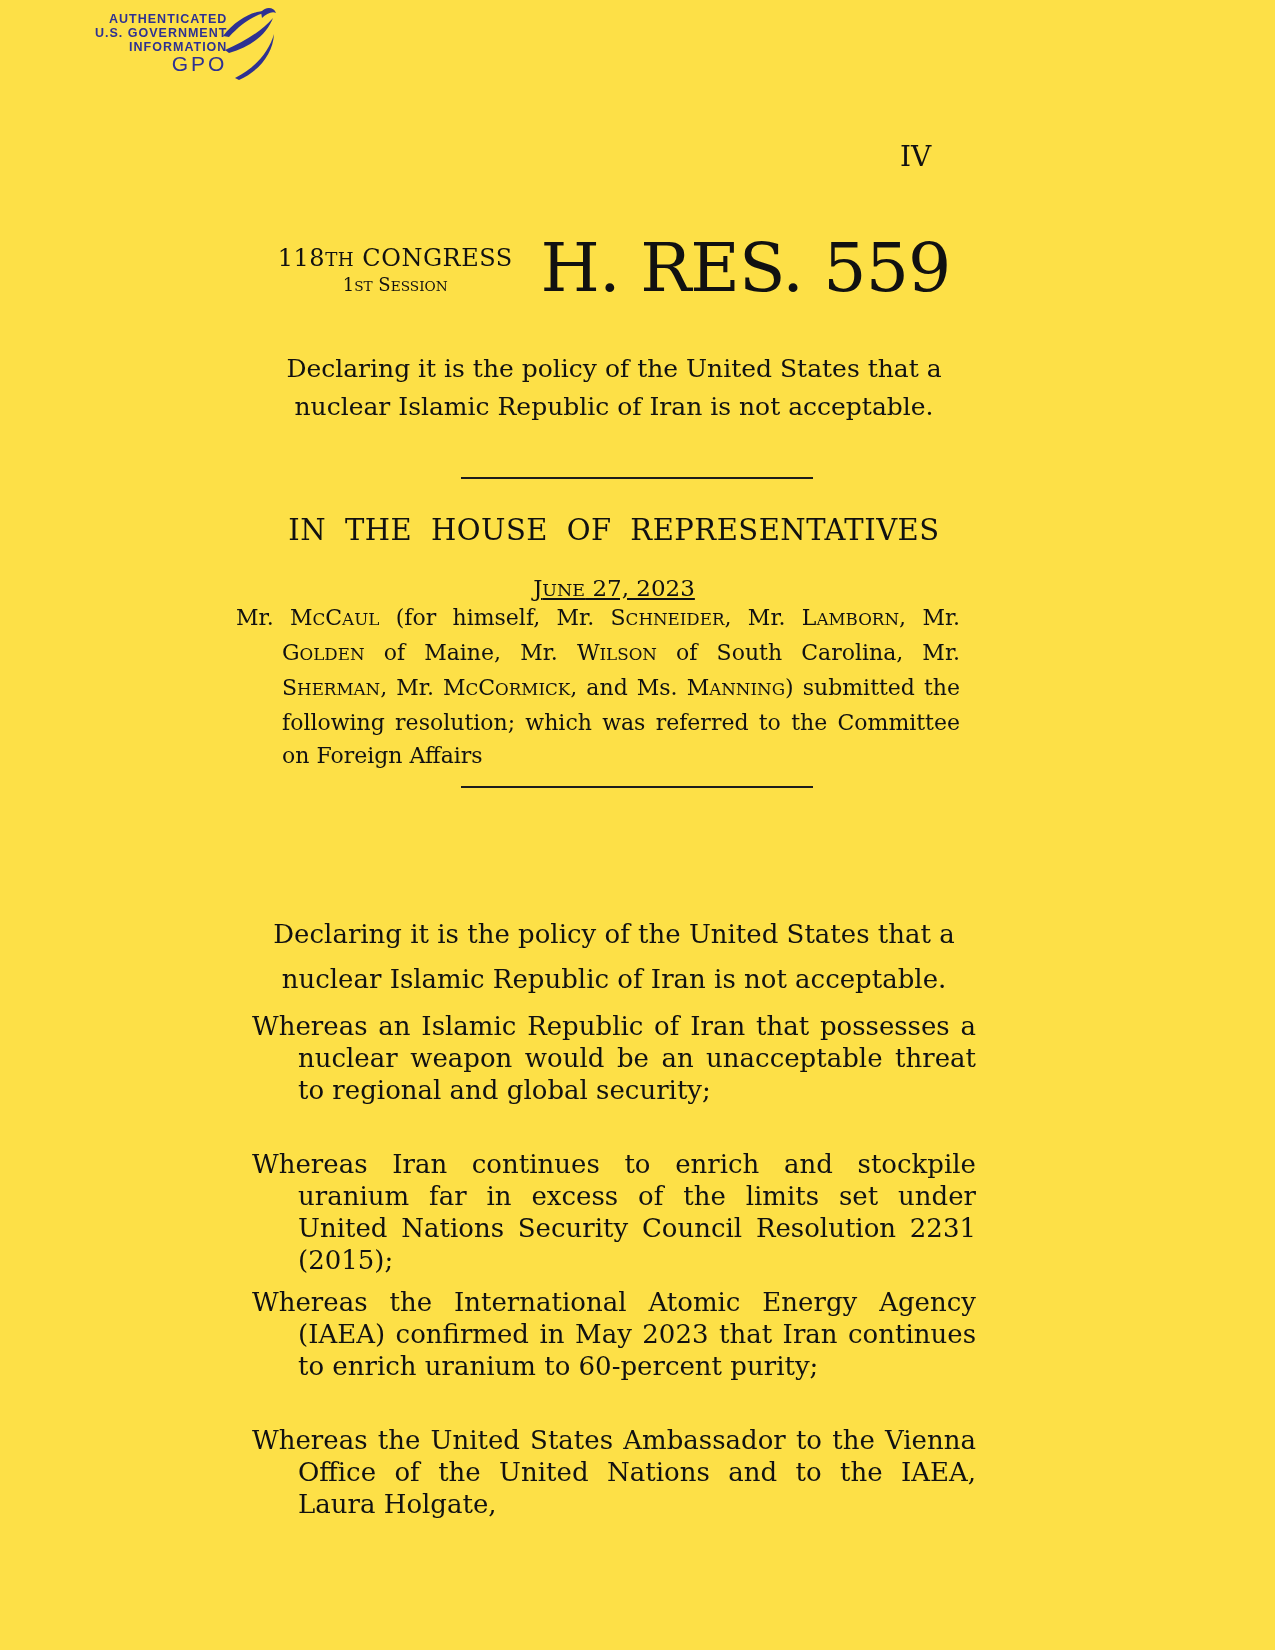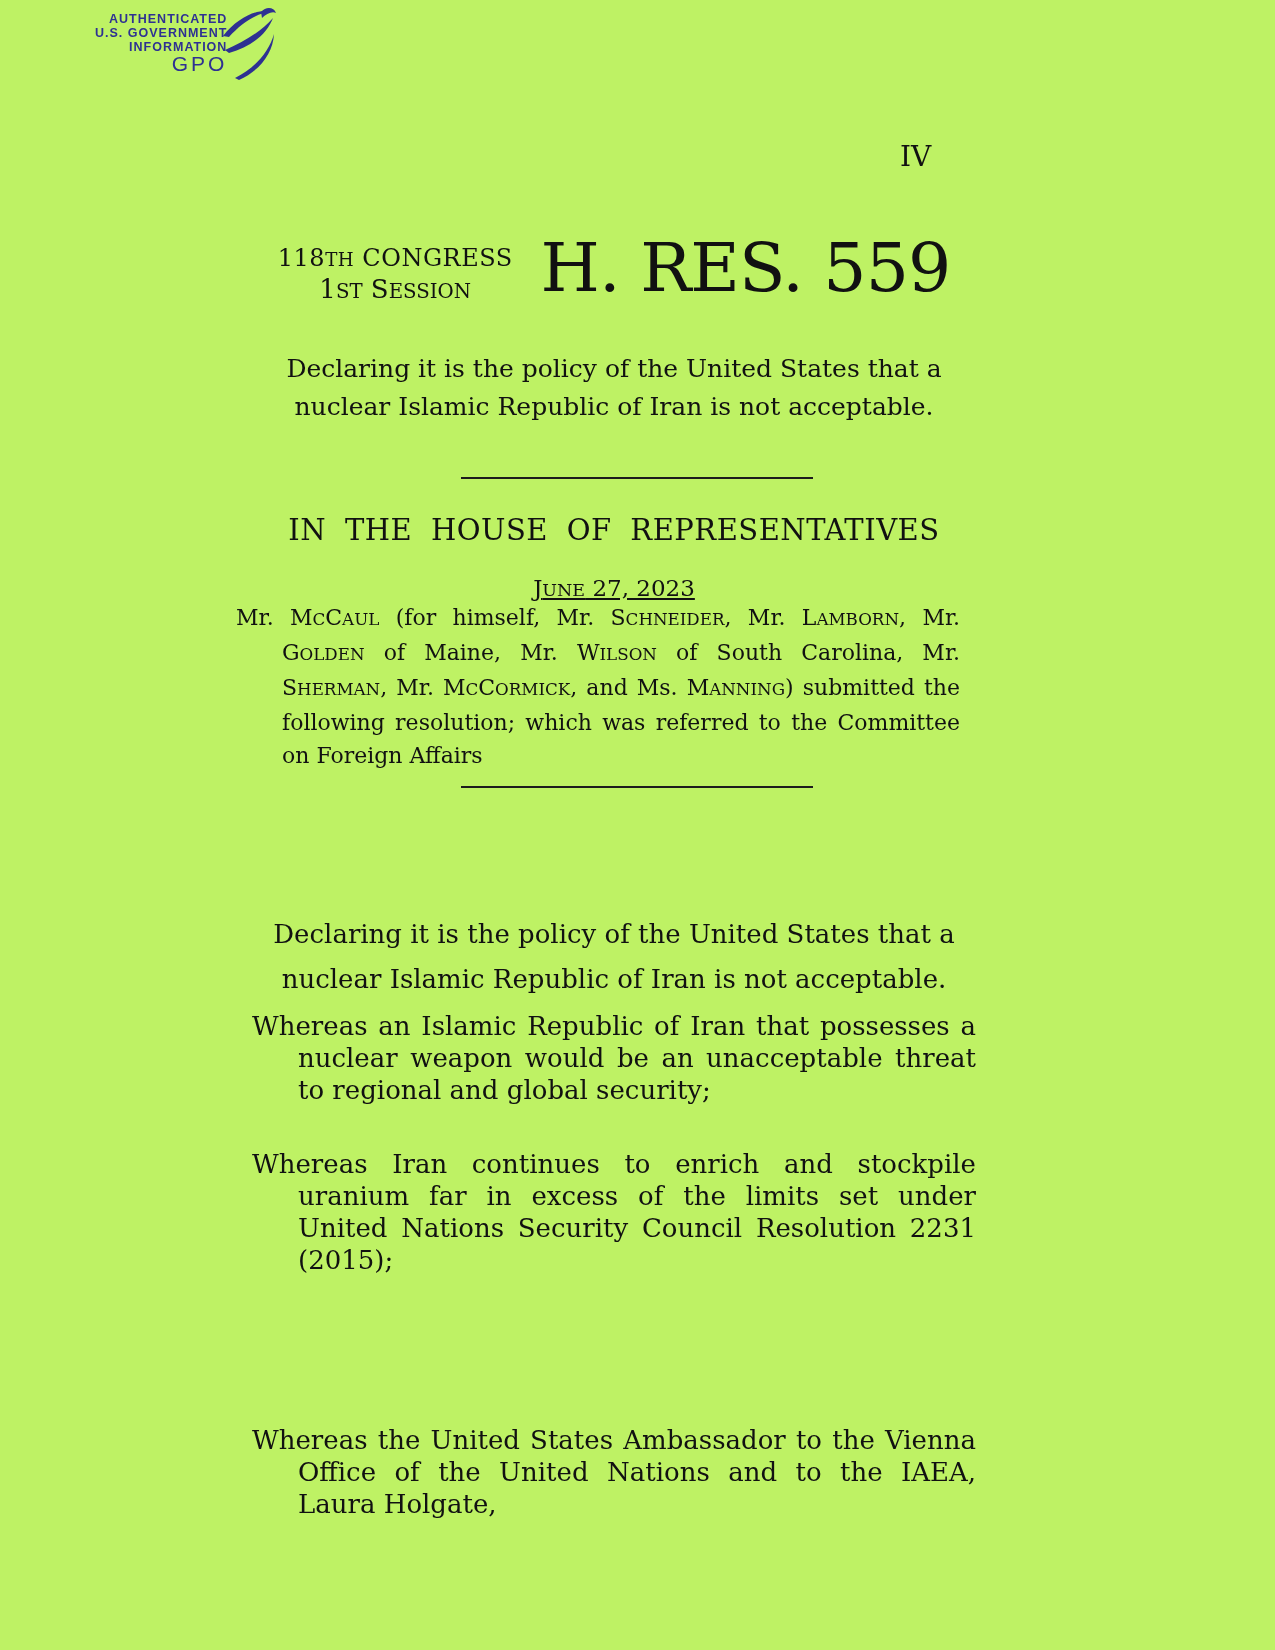--- a/index.html
+++ b/index.html
@@ -1,38 +1,38 @@
 <!DOCTYPE html>
 <html><head>
 <meta charset="utf-8">
 <style>
   * { margin:0; padding:0; box-sizing:border-box; }
   html,body { background:#e8e8e8; }
   .page {
     position:relative; width:1275px; height:1650px;
-    background:#bef264; margin:0 auto; overflow:hidden;
+    background:#fde047; margin:0 auto; overflow:hidden;
     font-family:"DejaVu Serif", serif; color:#111;
   }
   .sc { font-size:0.76em; }
 
   
   .gpo-logo { position:absolute; top:6px; left:95px; display:flex; align-items:flex-start; color:#2e3192; }
   .gpo-text { text-align:right; font-family:"Liberation Sans", sans-serif; font-weight:bold;
               font-size:12.5px; line-height:14px; letter-spacing:1px; padding-top:6px; }
   .gpo-label { font-size:21px; letter-spacing:3px; margin-top:3px; font-weight:normal; }
   .gpo-eagle { margin-left:-6px; }
 
   .page-number { position:absolute; top:140px; left:900px; width:120px; text-align:left; font-size:28px; }
 
   
   .bill-header { position:absolute; top:234px; left:252px; width:724px;
                  display:flex; justify-content:center; align-items:flex-start; gap:28px; }
   .congress-block { text-align:center; padding-top:10px; }
   .congress-line { font-size:24px; letter-spacing:0.5px; }
-  .session-line  { font-size:26px; margin-top:2px; }
+  .session-line  { font-size:18px; margin-top:2px; }
   .bill-number { font-size:68px; font-weight:normal; letter-spacing:-1px; line-height:1; }
 
   .official-title { position:absolute; top:350px; left:252px; width:724px;
                     text-align:center; font-size:25px; line-height:38px; }
 
   .rule { position:absolute; left:461px; width:352px; height:2px; background:#1c1c1c; }
   .rule-1 { top:477px; }
   .rule-2 { top:786px; }
 
   .chamber-heading { position:absolute; top:513px; left:252px; width:724px;
@@ -95,15 +95,16 @@
 
   <p class="sponsor"><span>Mr. M</span><span class="sc">C</span><span>C</span><span class="sc">AUL</span><span> (for himself, Mr. S</span><span class="sc">CHNEIDER</span><span>, Mr. L</span><span class="sc">AMBORN</span><span>, Mr. G</span><span class="sc">OLDEN</span><span> of Maine, Mr. W</span><span class="sc">ILSON</span><span> of South Carolina, Mr. S</span><span class="sc">HERMAN</span><span>, Mr. M</span><span class="sc">C</span><span>C</span><span class="sc">ORMICK</span><span>, and Ms. M</span><span class="sc">ANNING</span><span>) submitted the following resolution; which was referred to the Committee on Foreign Affairs</span></p>
 
   <div class="rule rule-2"></div>
 
 
   <div class="resolution-title">Declaring it is the policy of the United States that a nuclear Islamic Republic of Iran is not acceptable.</div>
 
   <p class="whereas w1">Whereas an Islamic Republic of Iran that possesses a nuclear weapon would be an unacceptable threat to regional and global security;</p>
   <p class="whereas w2">Whereas Iran continues to enrich and stockpile uranium far in excess of the limits set under United Nations Security Council Resolution 2231 (2015);</p>
+  <p class="whereas w3">Whereas the International Atomic Energy Agency (IAEA) confirmed in May 2023 that Iran continues to enrich uranium to 60-percent purity;</p>
   <p class="whereas w4">Whereas the United States Ambassador to the Vienna Office of the United Nations and to the IAEA, Laura Holgate,</p>
 
 </div>
 
 </body></html>

